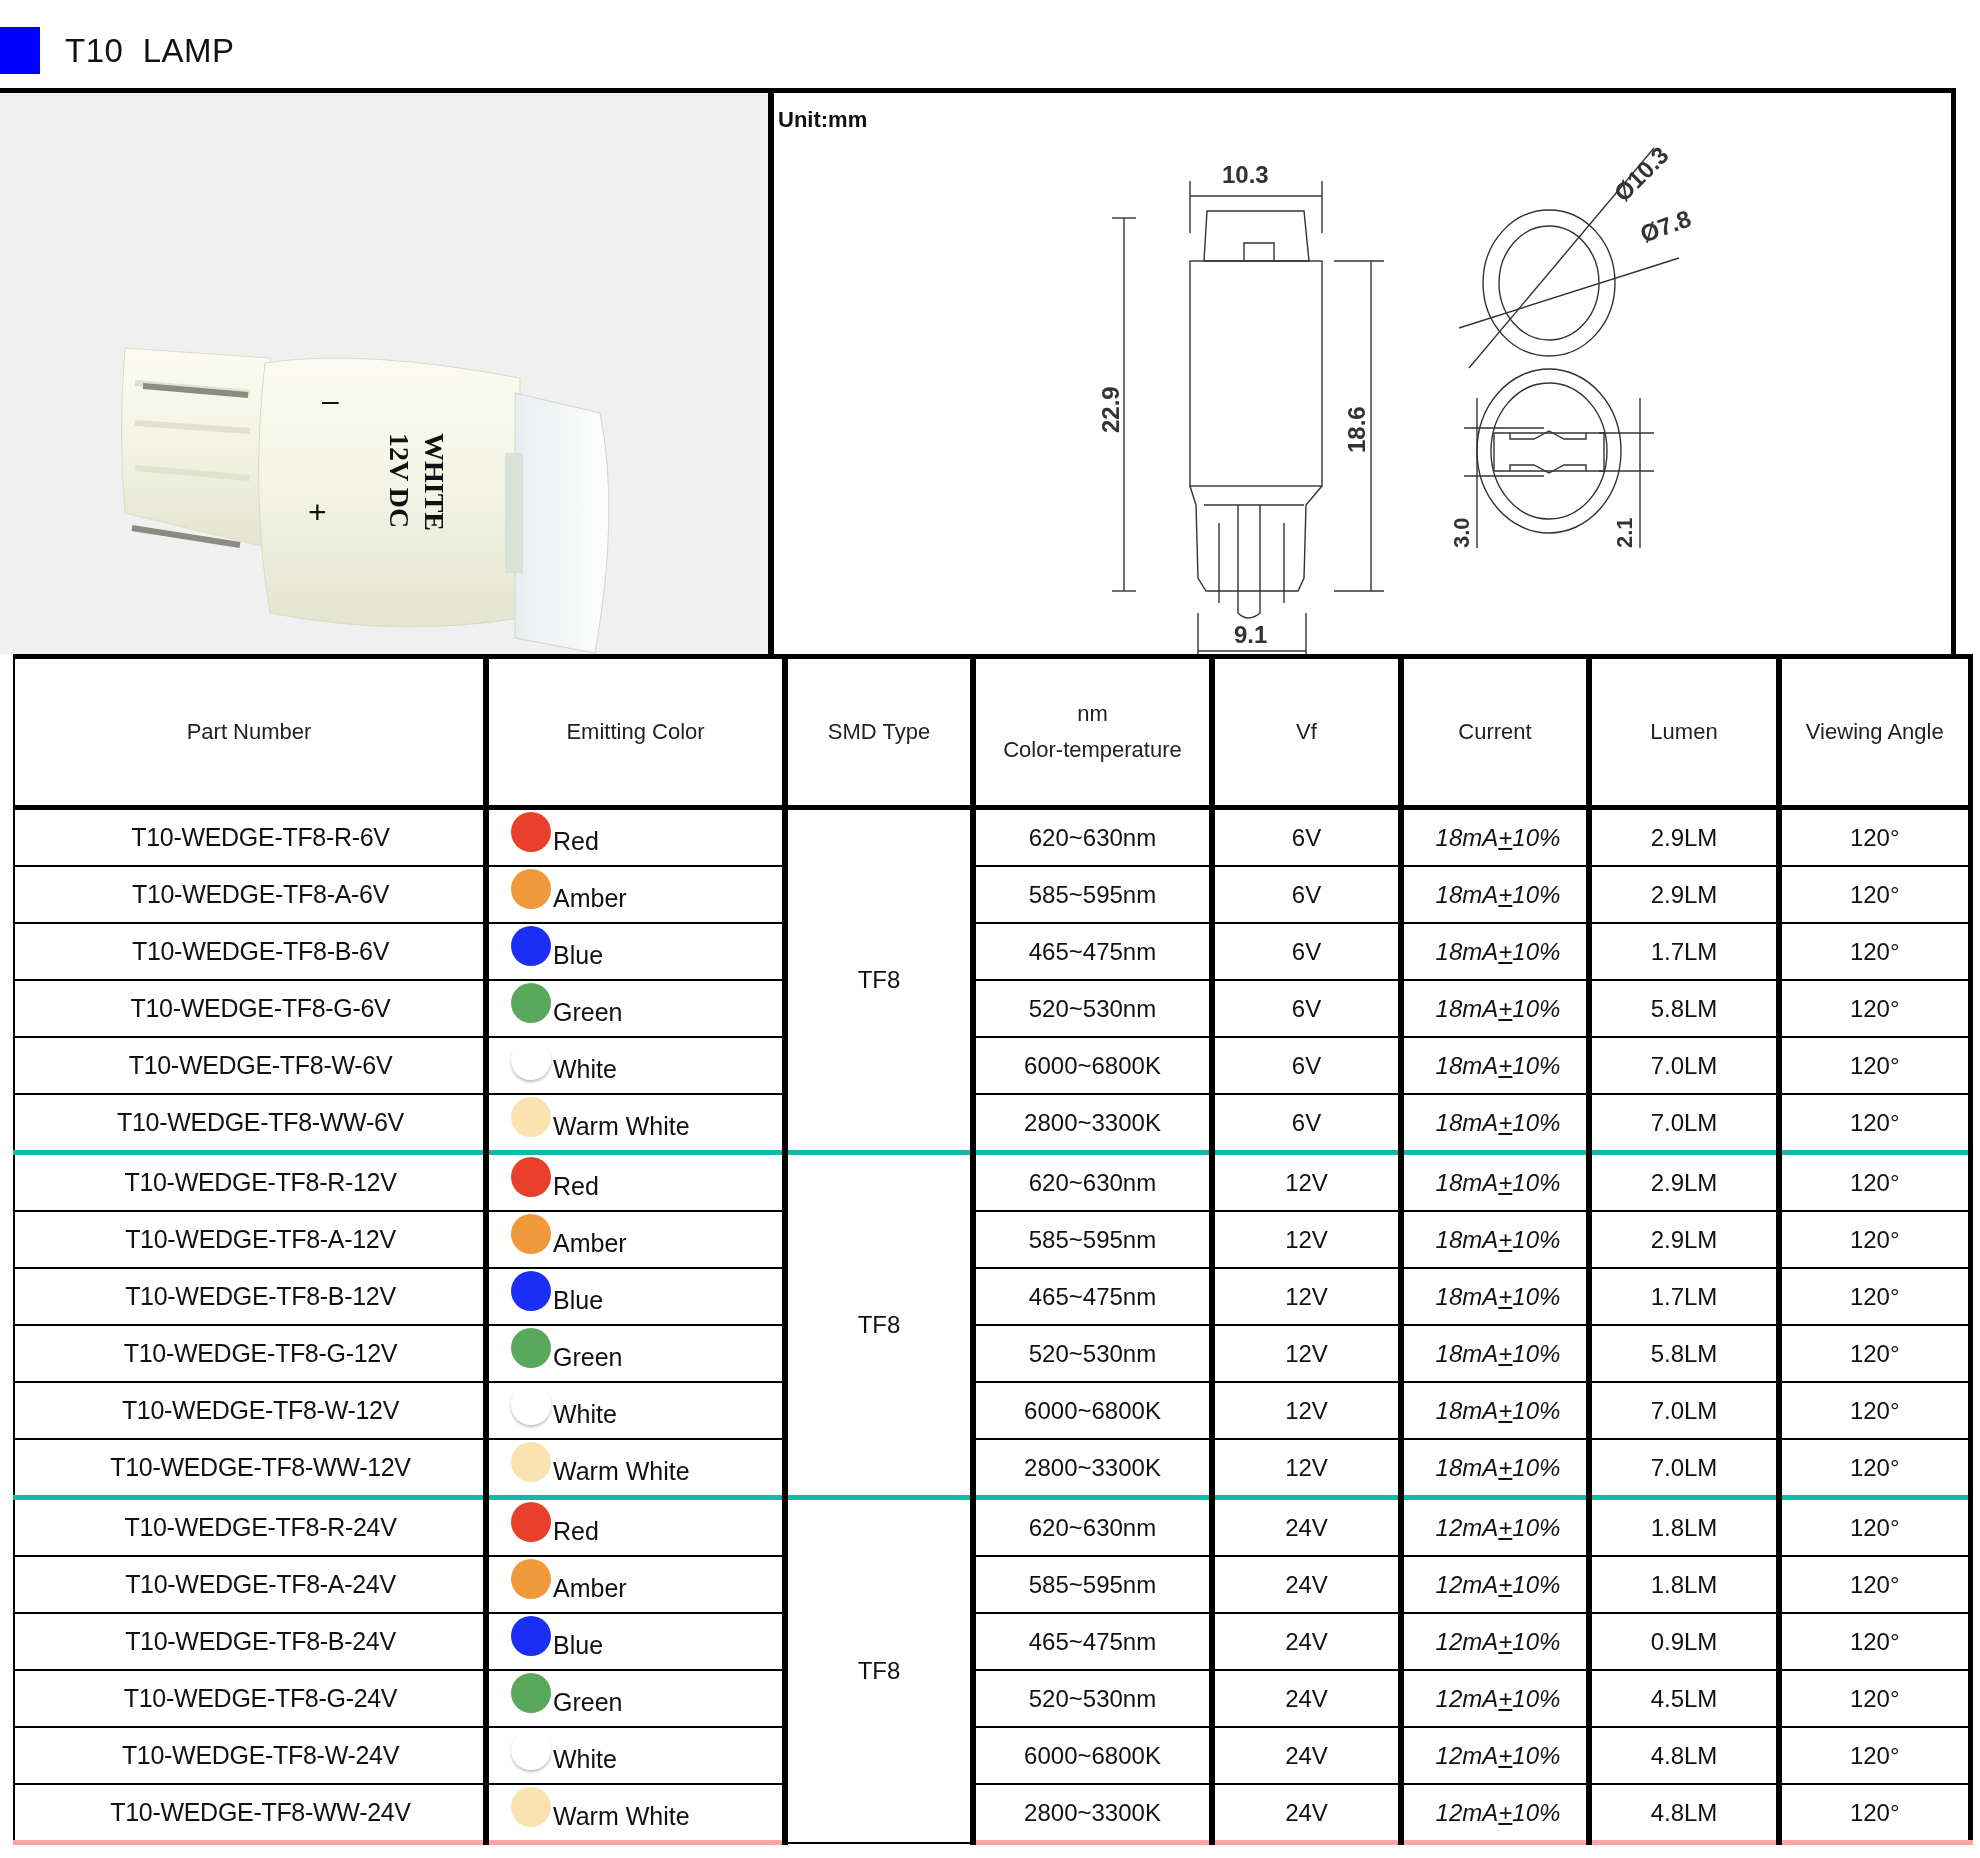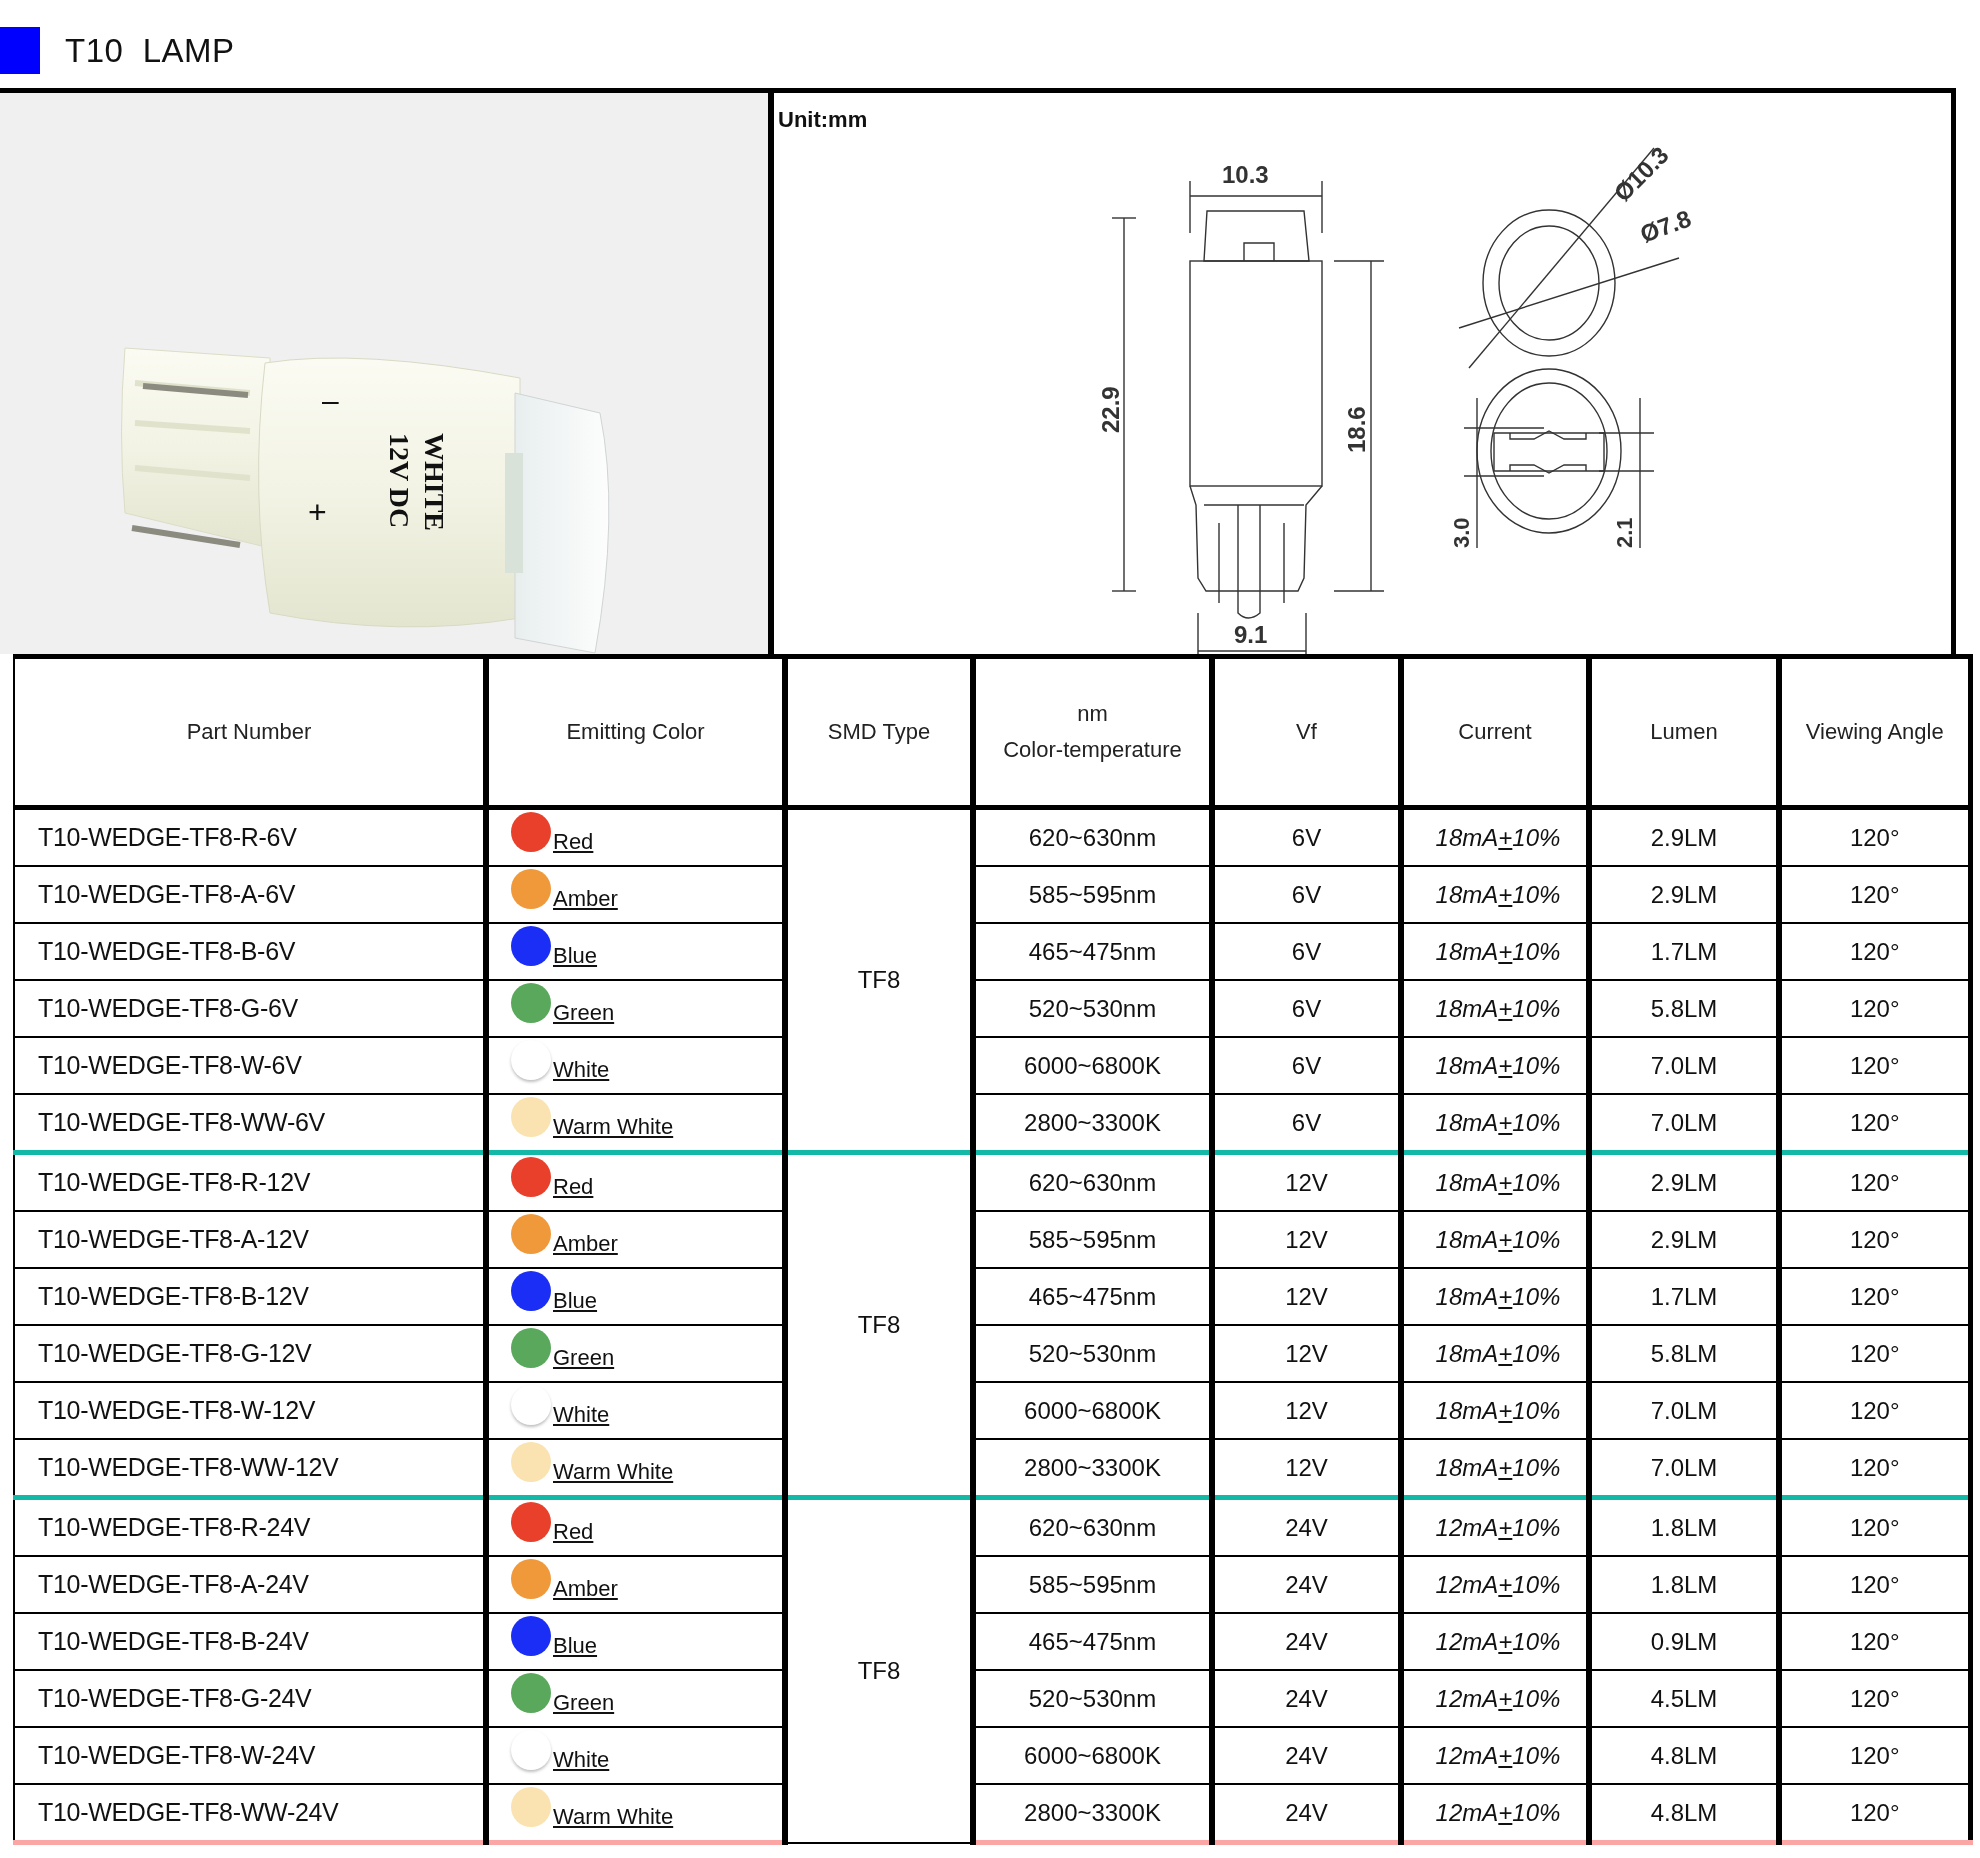--- a/index.html
+++ b/index.html
@@ -15,25 +15,25 @@
   .vdiv-top { position:absolute; left:768px; top:88px; width:6px; height:570px; background:#000; }
   .drawing { position:absolute; left:774px; top:93px; width:1177px; height:561px; background:#fff;font-weight:bold; }
   .unit-label { position:absolute; left:4px; top:14px; font-size:22px; }
 
   .table { position:absolute; left:13px; top:654px; width:1956px; }
   table { border-collapse:collapse; table-layout:fixed; width:1956px; }
   th, td { border:2px solid #000; padding:0; text-align:center; font-size:24px; font-weight:normal; }
   th { height:146px; font-size:22px; color:#222; }
   thead tr th { border-top:5px solid #000; border-bottom:5px solid #000; }
   td { height:55px; }
-  td.pn { text-align:left; padding-left:23px; font-size:25px; letter-spacing:-0.3px; }
+  td.pn { text-align:center; padding-left:23px; font-size:25px; letter-spacing:-0.3px; }
   td.color { text-align:left; padding-left:22px; }
   .swatch { display:inline-block; width:40px; height:40px; border-radius:50%; vertical-align:middle; margin-right:2px; position:relative; top:-6px; }
   .swatch.white { box-shadow: 0 2px 3px rgba(0,0,0,0.25); }
-  .color-label { font-size:22px; vertical-align:middle; position:relative; top:4px;text-decoration:underline; }
+  .color-label { font-size:25px; vertical-align:middle; position:relative; top:4px; }
   td.cur { text-align:center; padding-left:6px;font-style:italic; }
   .pm { text-decoration:underline; }
   .thick-l { border-left:6px solid #000 !important; }
   .thick-r { border-right:5px solid #000 !important; }
   tr.grp-start td { border-top:5px solid #14b8a6; }
   tr.last td { border-bottom:5px solid #fca5a5; }
   .hdr-two { line-height:36px; }
 </style>
 </head>
 <body>

